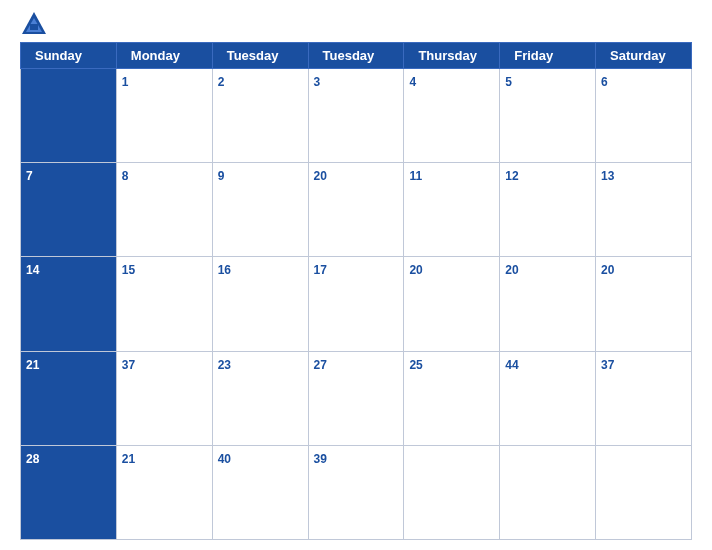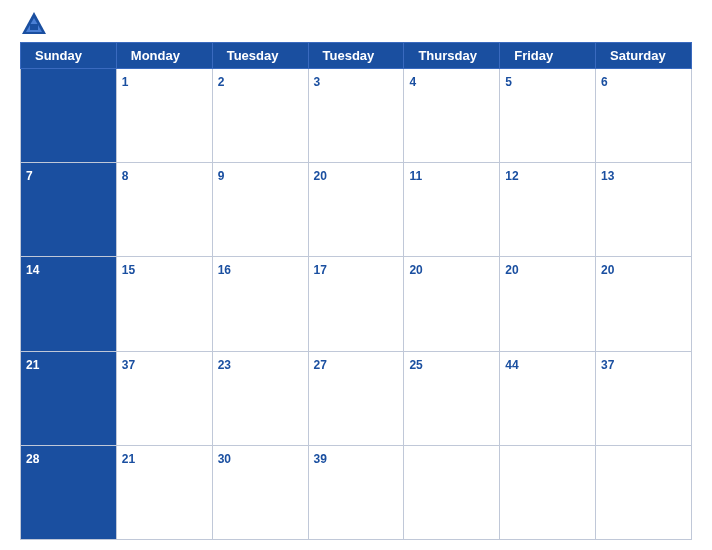--- a/index.html
+++ b/index.html
@@ -159,20 +159,20 @@
         <td class="has-date"><span class="day-number">37</span></td>
         <td class="has-date"><span class="day-number">23</span></td>
         <td class="has-date"><span class="day-number">27</span></td>
         <td class="has-date"><span class="day-number">25</span></td>
         <td class="has-date"><span class="day-number">44</span></td>
         <td class="has-date"><span class="day-number">37</span></td>
       </tr>
       <tr>
         <td class="has-date row-header"><span class="day-number">28</span></td>
         <td class="has-date"><span class="day-number">21</span></td>
-        <td class="has-date"><span class="day-number">30</span></td>
+        <td class="has-date"><span class="day-number">40</span></td>
         <td class="has-date"><span class="day-number">39</span></td>
         <td class="empty"></td>
         <td class="empty"></td>
         <td class="empty"></td>
       </tr>
     </tbody>
 </table>
 
 </body></html>

